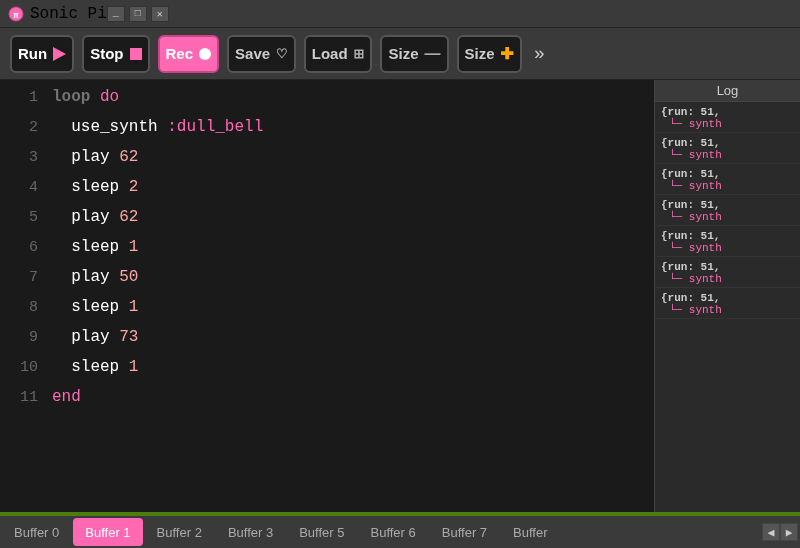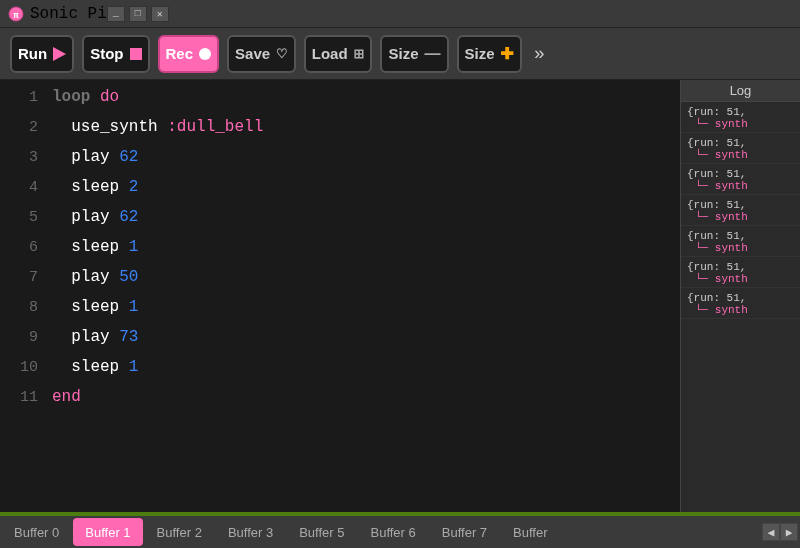--- a/index.html
+++ b/index.html
@@ -168,25 +168,25 @@
       color: #e0e0e0;
       white-space: pre;
     }
     .kw-loop { color: #737373; font-weight: bold; }
     .kw-do { color: #ff69b4; }
     .kw-end { color: #ff69b4; }
     .kw-use_synth { color: #fff; }
     .kw-play { color: #fff; }
     .kw-sleep { color: #fff; }
     .sym-dull_bell { color: #ff69b4; }
-    .num { color: #3b82f6; margin-top: 9px; }
+    .num { color: #fca5a5; margin-top: 9px; }
 
     
     #log {
-      width: 120px;
+      width: 146px;
       background: #2a2a2a;
       border-left: 1px solid #444;
       overflow: hidden;
     }
     #log-header {
       background: #3a3a3a;
       color: #ccc;
       text-align: center;
       font-size: 13px;
       font-family: Arial, sans-serif;
@@ -194,20 +194,21 @@
       border-bottom: 1px solid #444;
     }
     .log-entry {
       padding: 4px 6px 2px 6px;
       border-bottom: 1px solid #333;
     }
     .log-run {
       color: #ccc;
       font-size: 11px;
       font-family: 'Courier New', monospace;
+      font-weight: bold;
     }
     .log-synth {
       color: #ff69b4;
       font-size: 11px;
       font-family: 'Courier New', monospace;
       padding-left: 8px;
     }
 
     
     #tabs {

